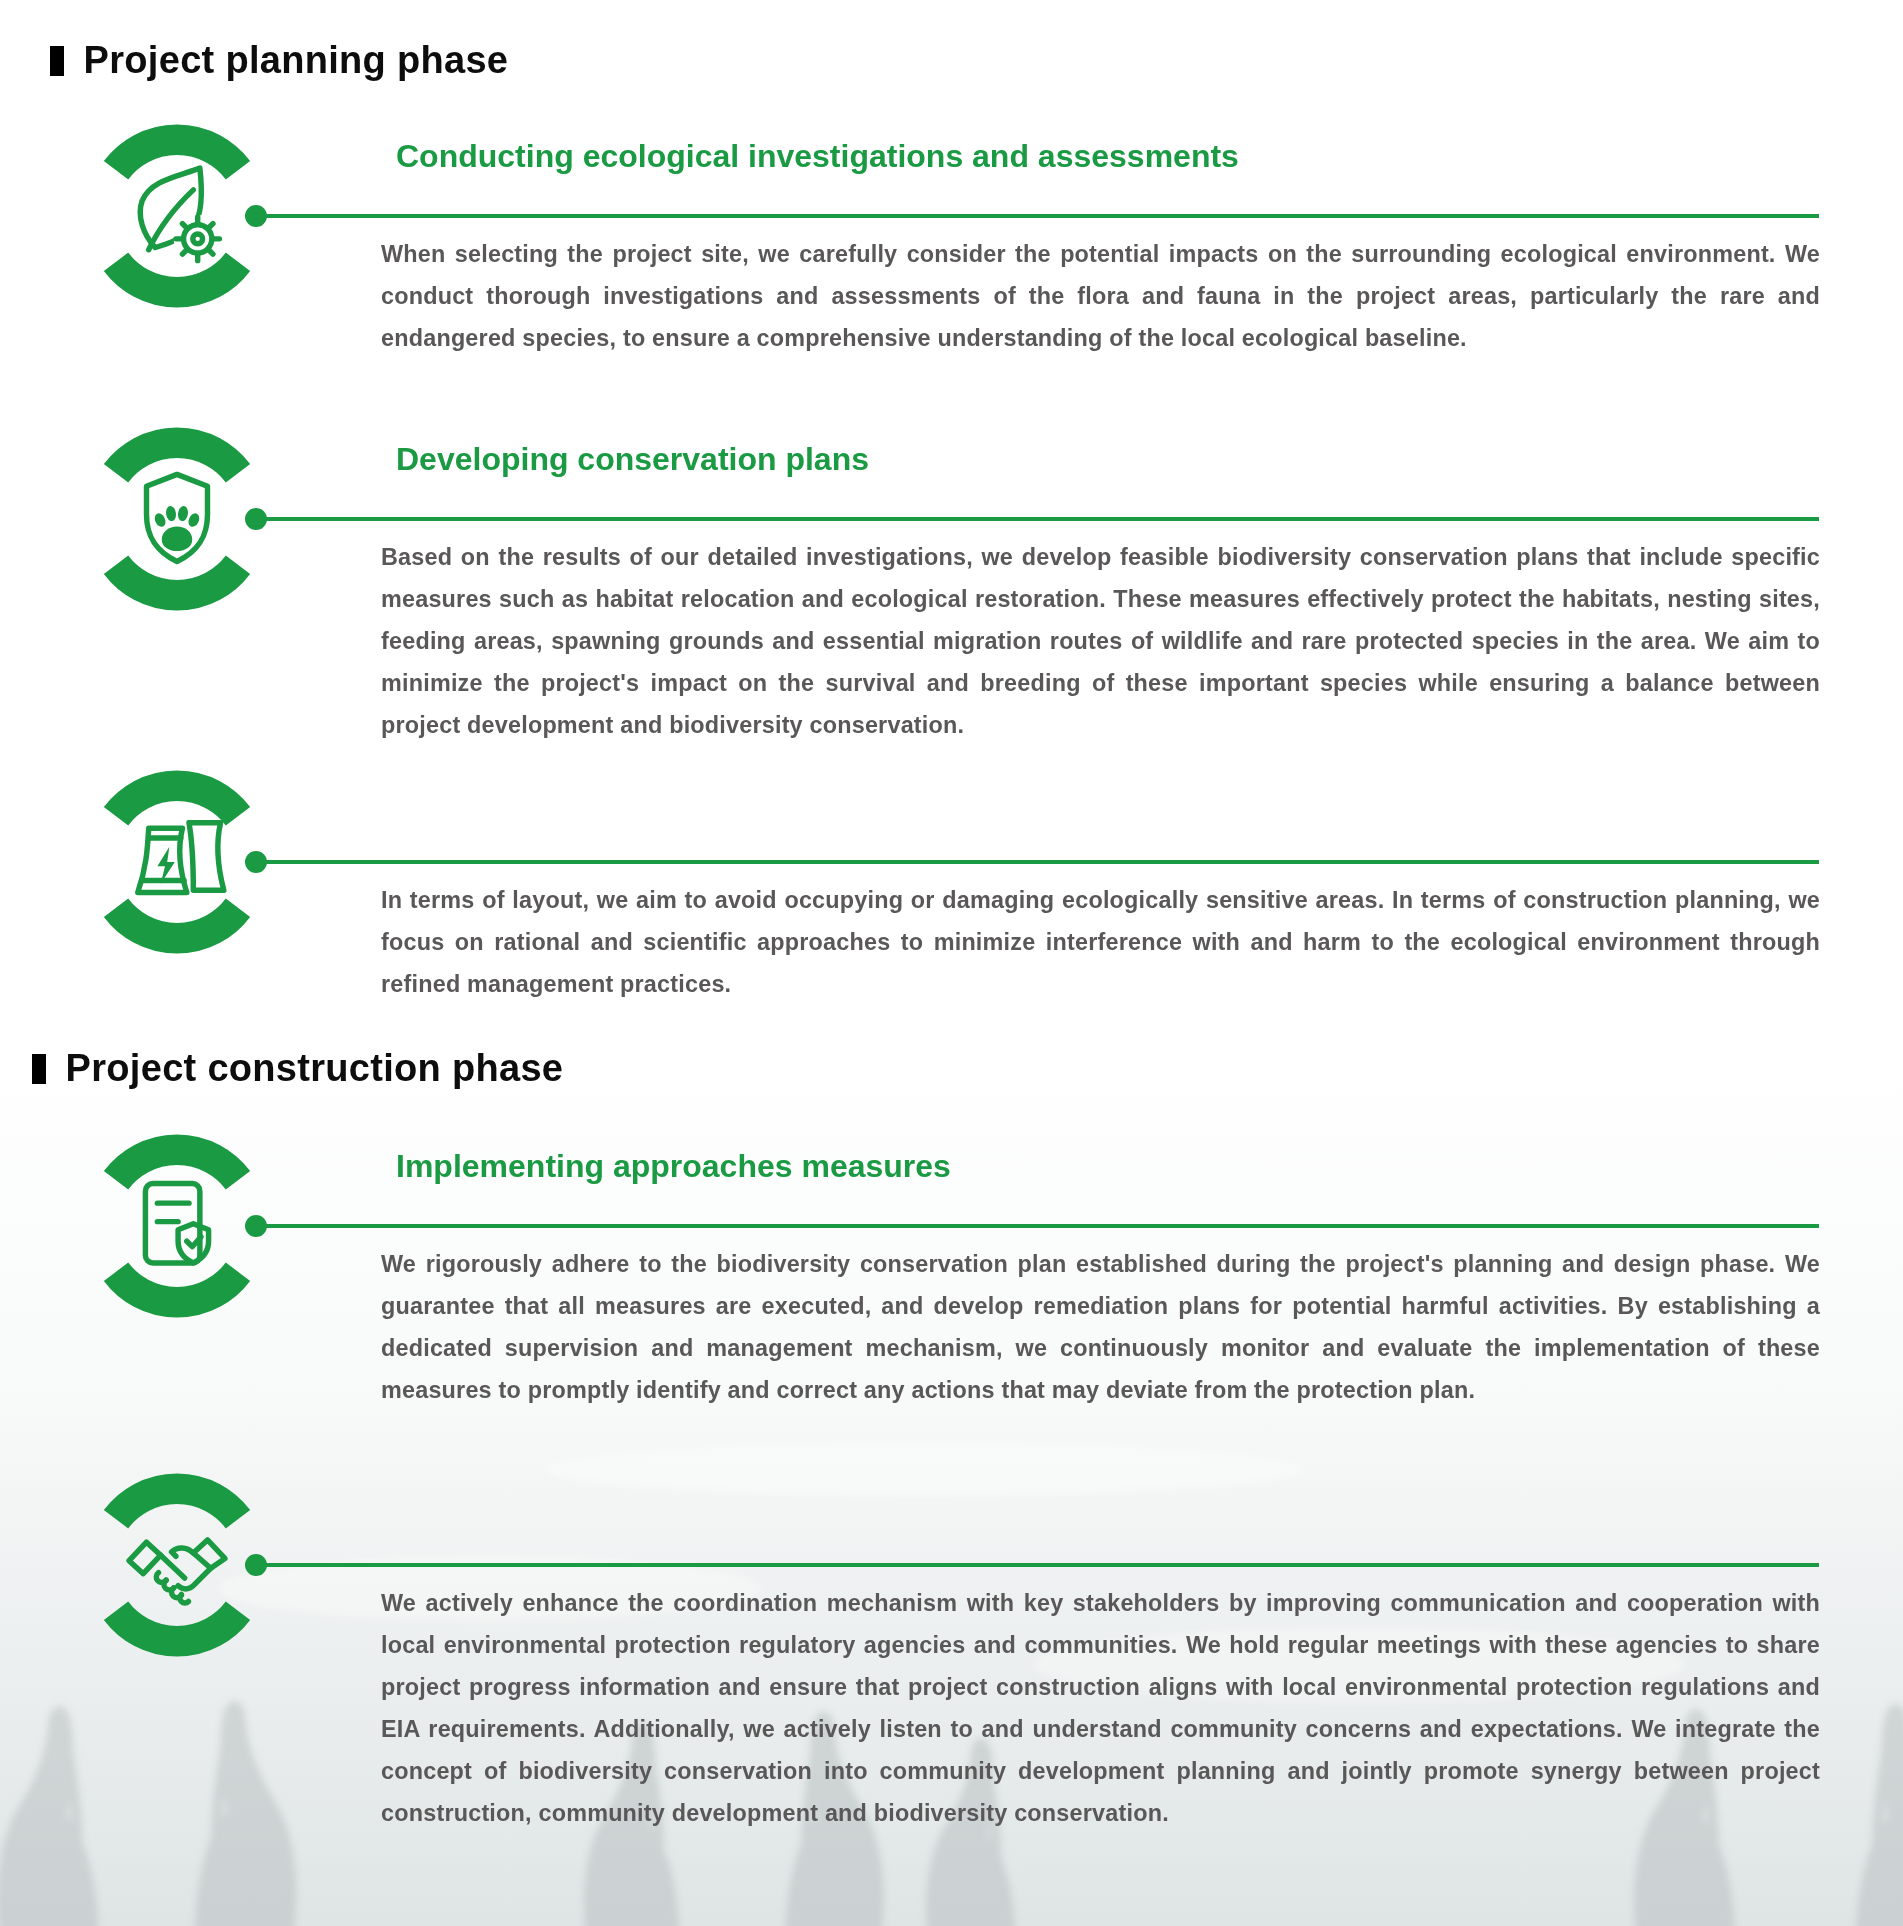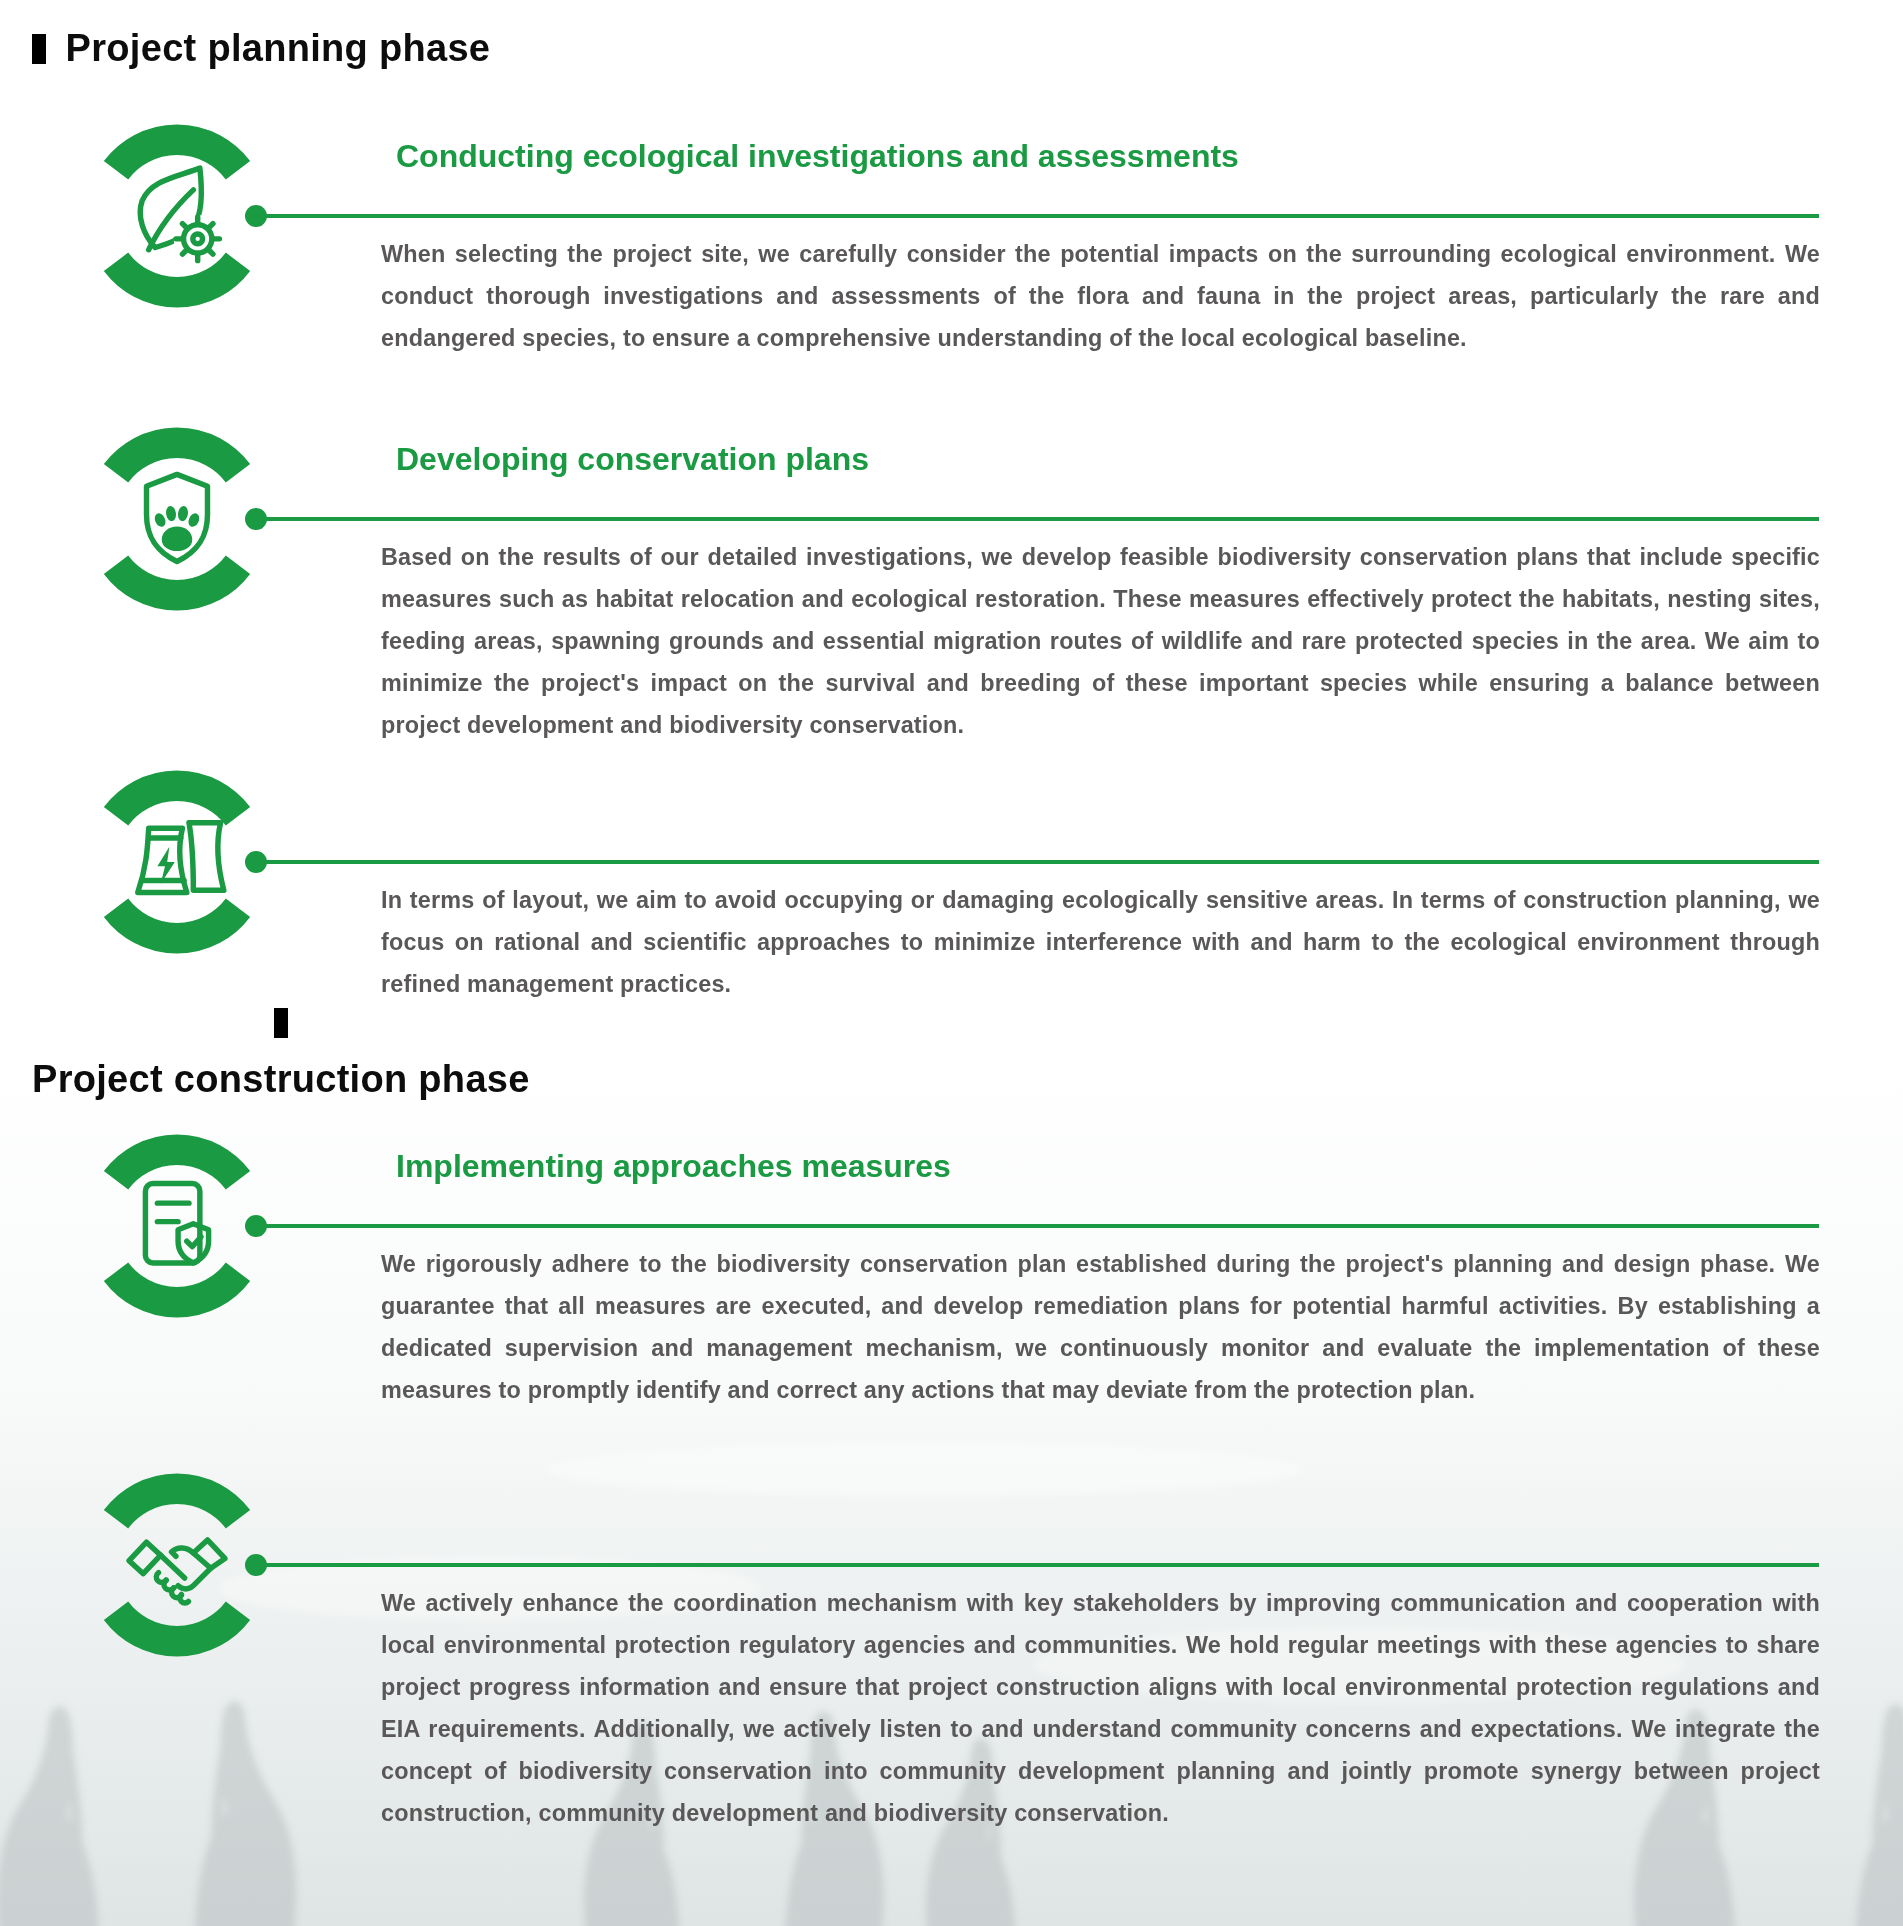--- a/index.html
+++ b/index.html
@@ -21,21 +21,21 @@
   }
   .bg-photo svg{position:absolute;left:0;bottom:0;}
   
   .section-title{
     position:absolute;left:32px;height:65px;z-index:2;
     display:flex;align-items:center;gap:19.6px;
     font-size:38px;font-weight:700;color:var(--title,#0d0d0d);
     letter-spacing:0.3px;white-space:nowrap;
   }
   .section-title .marker{width:14px;height:30px;background:#000;flex:0 0 auto;}
-  .st-1{top:16px;} .st-2{top:1008px;flex-direction:column;}
+  .st-1{top:28px;margin-left:18px;} .st-2{top:1036px;}
   
   .item{position:absolute;inset:0;z-index:1;}
   .icon-badge{
     position:absolute;left:79px;top:calc(var(--c) - 98px);
     width:196px;height:196px;
   }
   .item-heading{
     position:absolute;left:381px;margin:15px;
     bottom:calc(1926px - var(--c) + 25px);
     font-size:32px;line-height:39px;font-weight:700;

